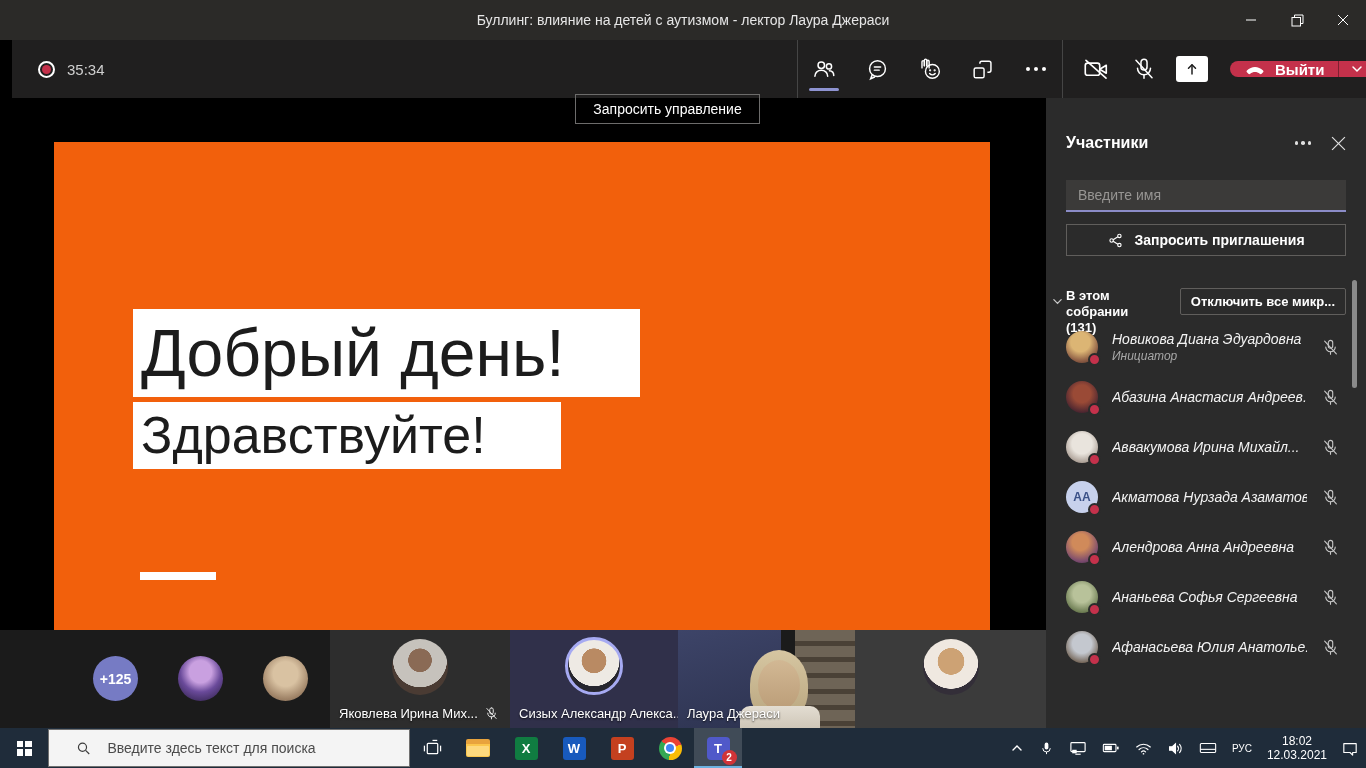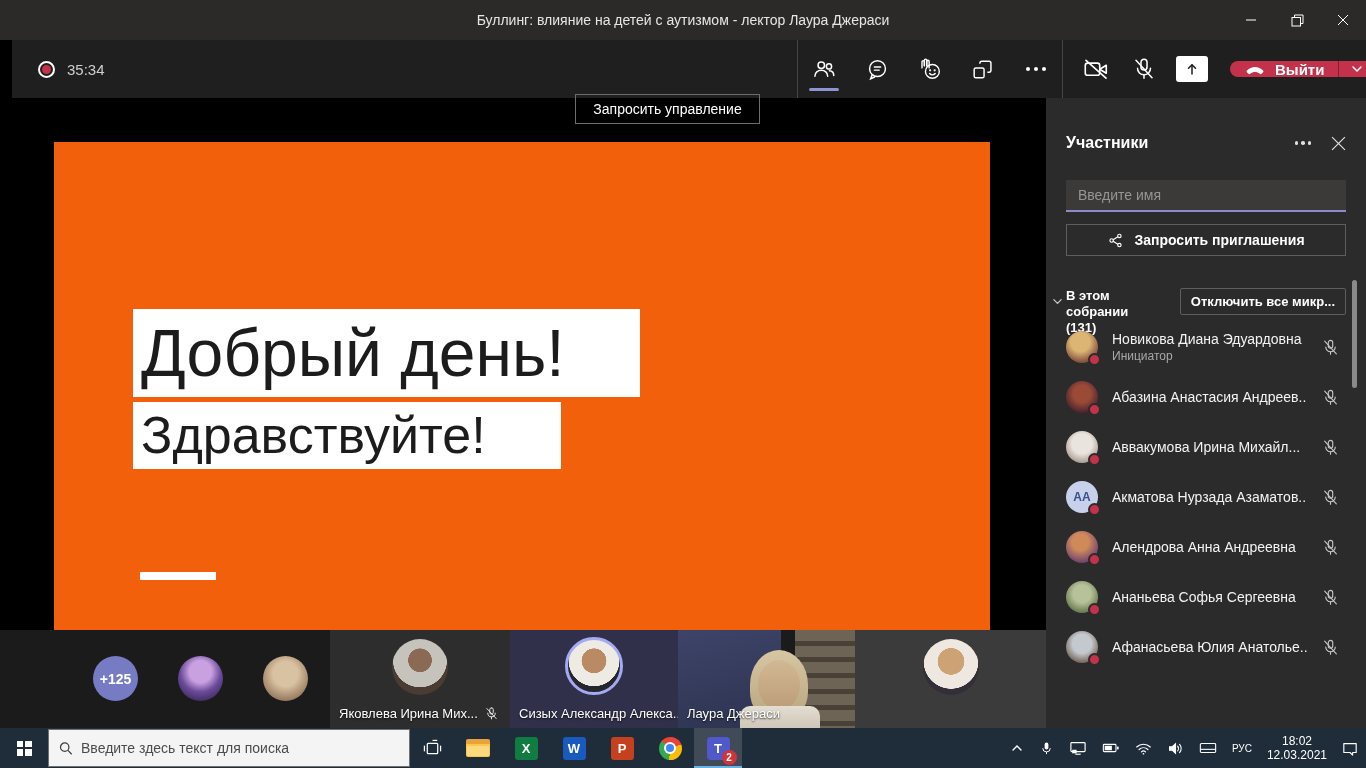--- a/index.html
+++ b/index.html
@@ -110,34 +110,34 @@
   .p-avatar .dot { position:absolute; right:-3px; bottom:-3px; width:13px; height:13px; border-radius:50%;
     background:#c4314b; border:2px solid #2b2b2b; }
   .av0 { background:radial-gradient(circle at 45% 35%, #dcb574 0 35%, #8a5a43 70%, #39291f 100%); }
   .av1 { background:radial-gradient(circle at 50% 40%, #9a4a36 0 35%, #4a2530 75%, #1f141c 100%); }
   .av2 { background:radial-gradient(circle at 50% 40%, #e9e4dd 0 40%, #a3968c 80%, #7c7066 100%); }
   .av3 { background:#c7d1ec; color:#3a5086; }
   .av4 { background:radial-gradient(circle at 45% 35%, #d08a5a 0 30%, #7a4a6e 70%, #35203a 100%); }
   .av5 { background:radial-gradient(circle at 50% 40%, #b8c29a 0 35%, #6a7a50 75%, #43512f 100%); }
   .av6 { background:#c6e8e6; color:#4c6c6a; }
   .av7 { background:radial-gradient(circle at 50% 40%, #c4c8cf 0 38%, #77695c 75%, #50443a 100%); }
-  .p-text { flex:1; min-width:0; }
+  .p-text { flex:1; min-width:0;font-style:italic; }
   .p-name { color:#f3f3f3; font-size:14px; white-space:nowrap; overflow:hidden; }
   .p-role { color:#a8a8a8; font-size:12px; margin-top:2px; }
   .p-mic { flex:0 0 auto; display:flex; }
   .panel-scroll { position:absolute; right:9px; top:182px; width:5px; height:108px; background:#8a8a8a; border-radius:3px; }
 
   
   .taskbar { position:absolute; left:0; top:728px; width:1366px; height:40px; background:#1f2c3a;
     display:flex; align-items:center; }
   .start-btn { width:48px; height:40px; display:flex; align-items:center; justify-content:center; }
   .win-logo { width:15px; height:15px; display:grid; grid-template-columns:1fr 1fr; gap:1.5px; }
   .win-logo i { background:#fff; }
   .tb-search { width:362px; height:38px; background:#f4f4f4; border:1px solid #707070;
-    display:flex; align-items:center; padding:0 10px; gap:8px; }
+    display:flex; align-items:center; padding:0 28px; gap:17px; }
   .tb-search input { border:none; background:transparent; outline:none; font-size:14px; color:#444;
     font-family:inherit; width:100%; }
   .tb-search input::placeholder { color:#4b4b4b; }
   .taskview { width:44px; height:40px; display:flex; align-items:center; justify-content:center; }
   .app-cell { width:48px; height:40px; display:flex; align-items:center; justify-content:center; position:relative; }
   .app-cell.active { background:rgba(255,255,255,.15); }
   .app-cell.active::after { content:""; position:absolute; left:0; bottom:0; width:100%; height:2px; background:#6cb2e0; }
   .folder-ic { width:24px; height:18px; border-radius:2px; position:relative;
     background:linear-gradient(#e8a33d 0 28%, #fbc64c 28%); }
   .folder-ic::after { content:""; position:absolute; left:1px; right:1px; bottom:1px; height:10px;

